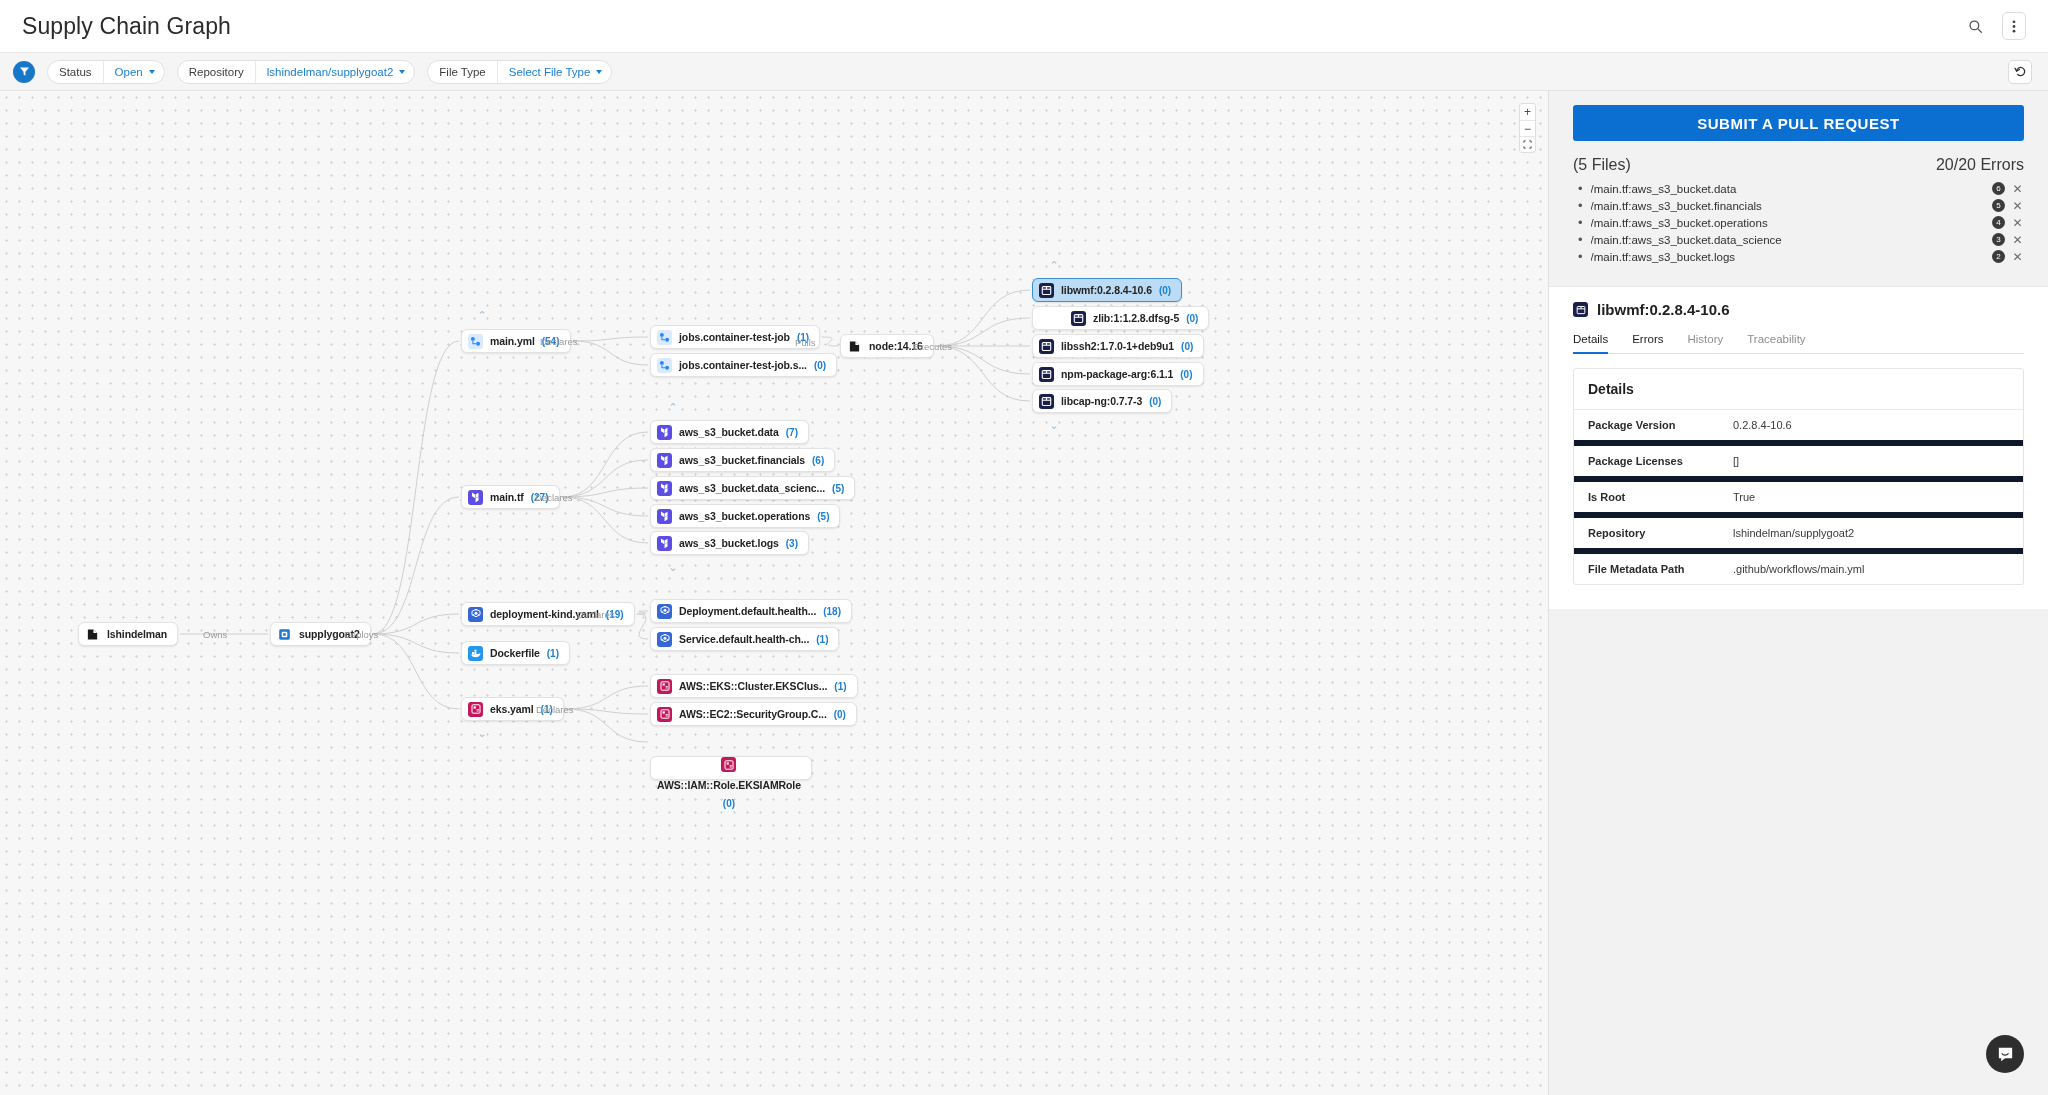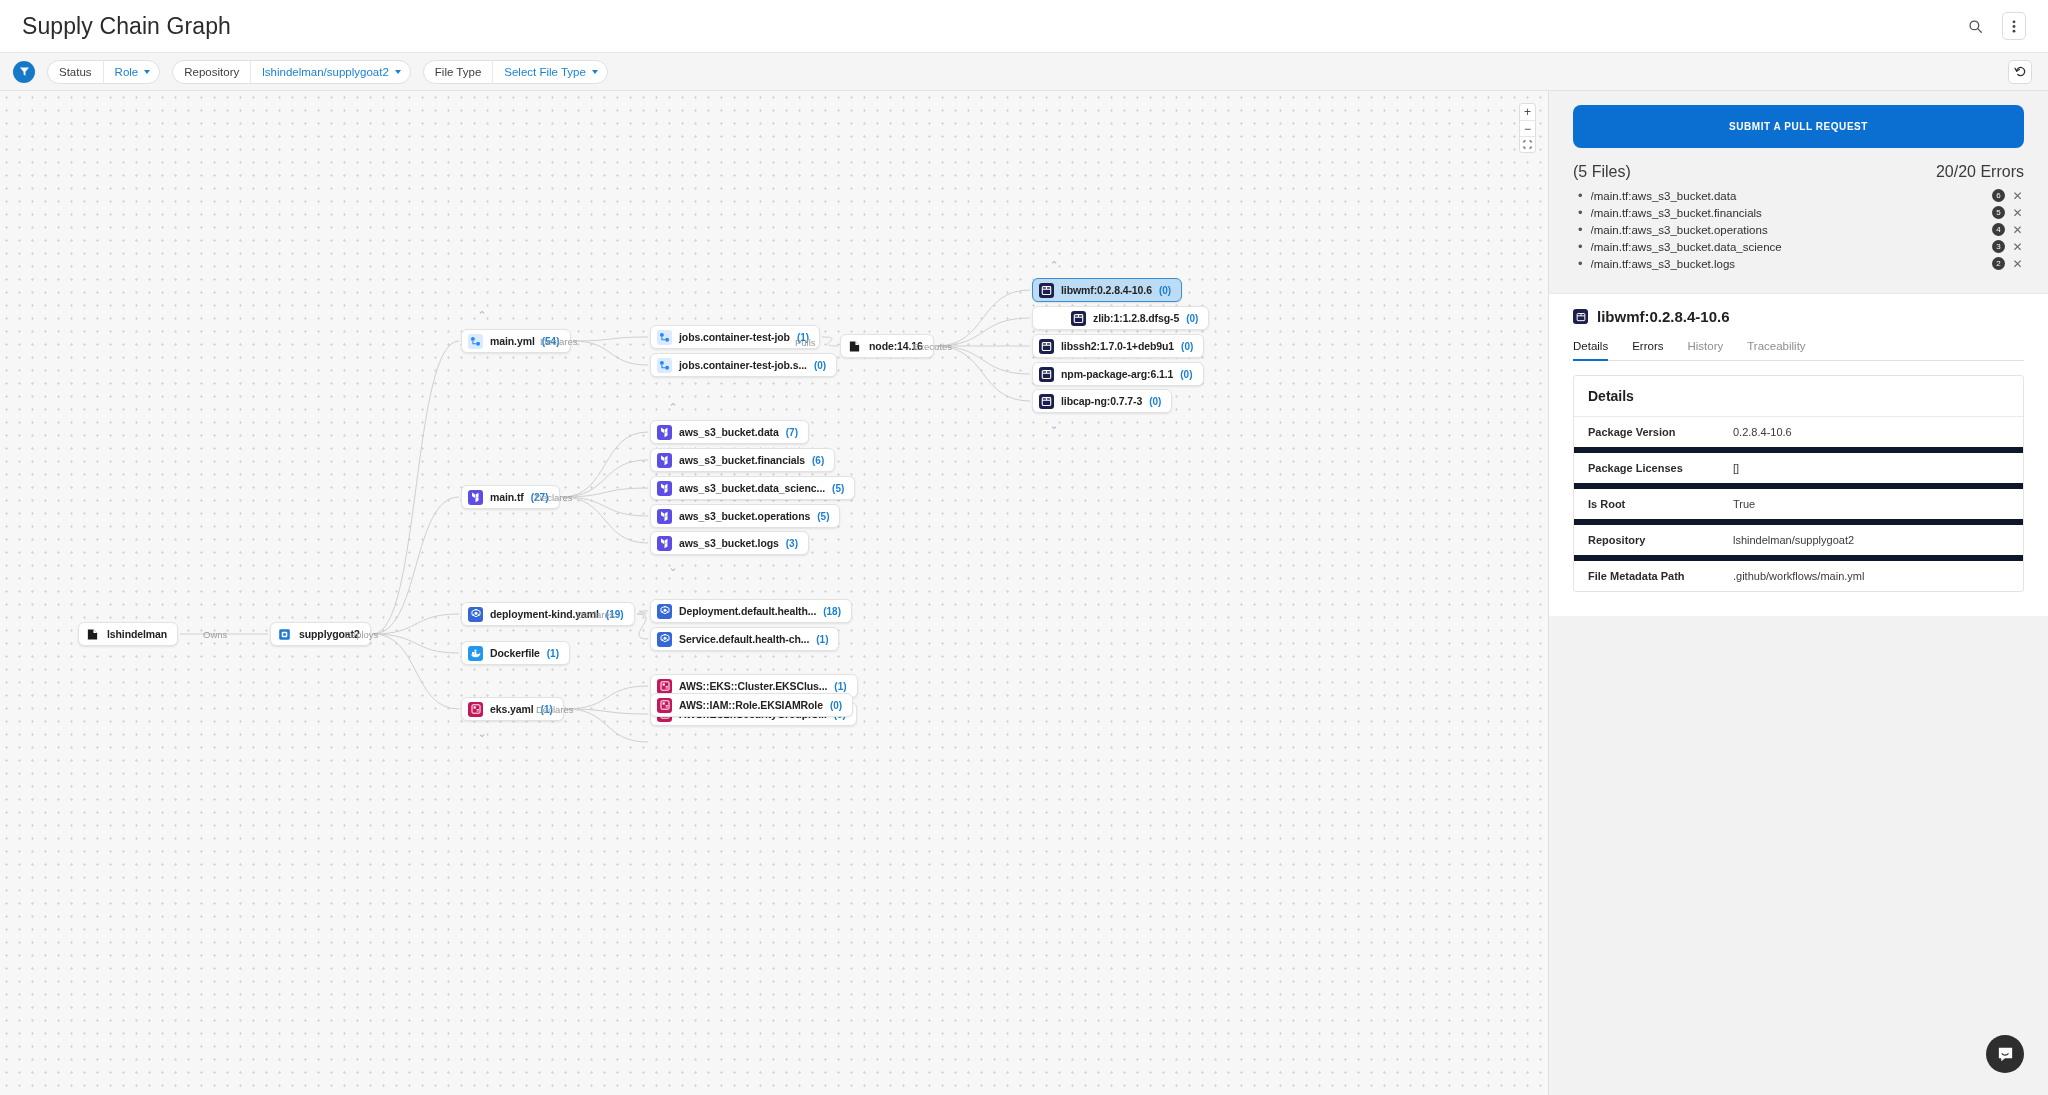--- a/index.html
+++ b/index.html
@@ -104,22 +104,22 @@
   }
 
   
   .rpanel {
     flex: 0 0 500px; width: 500px; background: #f2f2f2;
     border-left: 1px solid #e0e0e0; display: flex; flex-direction: column;
     overflow: hidden; position: relative;
   }
   .rpanel-top { padding: 14px 24px 16px 24px; background: #f2f2f2; }
   .submit-btn {
-    width: 100%; height: 43px; background: #0a6fd1; color: #fff; border: none;
-    border-radius: 8px; font-size: 10px; font-weight: 700; letter-spacing: .55px;
+    width: 100%; height: 36px; background: #0a6fd1; color: #fff; border: none;
+    border-radius: 3px; font-size: 15px; font-weight: 700; letter-spacing: .55px;
     cursor: pointer; font-family: "Liberation Sans", sans-serif;
   }
   .files-row {
     display: flex; justify-content: space-between; align-items: baseline;
     margin-top: 15px; font-size: 16px; color: #3a3a3a;
   }
   .err-list { list-style: none; margin-top: 6px; }
   .err-item {
     display: flex; align-items: center; font-size: 11.5px; color: #2f2f2f;
     padding: 2px 0; gap: 6px;
@@ -186,21 +186,21 @@
   <div class="filterbar">
     <div class="filter-logo">
       <svg width="11" height="11" viewBox="0 0 12 12" fill="#fff">
         <path d="M1 1.6h10L7 6.4v4.2L5 9.3V6.4z"></path>
       </svg>
     </div>
 
     <div class="chip">
       <span class="chip-label">Status</span>
       <span class="chip-value">
-        <span>Role</span>
+        <span>Open</span>
         <i class="caret"></i>
       </span>
     </div>
 
     <div class="chip">
       <span class="chip-label">Repository</span>
       <span class="chip-value">
         <span>lshindelman/supplygoat2</span>
         <i class="caret"></i>
       </span>
@@ -441,21 +441,21 @@
             <span class="nico" style="background:#c4185d">
               <svg width="12" height="12" viewBox="0 0 12 12">
                 <rect x="2" y="1.8" width="8" height="8.4" rx="1" fill="none" stroke="#fff" stroke-width="1"></rect>
                 <rect x="3.6" y="3.4" width="2.2" height="2.2" fill="#fff"></rect>
                 <path d="M6.6 6.6h2.2M6.6 8h2.2" stroke="#fff" stroke-width=".9"></path>
               </svg>
             </span>
             <span class="nlabel">AWS::EC2::SecurityGroup.C...</span>
             <span class="ncount">(0)</span>
           </div>
-          <div class="node" style="left: 650px; top: 614px;">
+          <div class="node" style="left: 650px; top: 677px; flex-direction: column;">
             <span class="nico" style="background:#c4185d">
               <svg width="12" height="12" viewBox="0 0 12 12">
                 <rect x="2" y="1.8" width="8" height="8.4" rx="1" fill="none" stroke="#fff" stroke-width="1"></rect>
                 <rect x="3.6" y="3.4" width="2.2" height="2.2" fill="#fff"></rect>
                 <path d="M6.6 6.6h2.2M6.6 8h2.2" stroke="#fff" stroke-width=".9"></path>
               </svg>
             </span>
             <span class="nlabel">AWS::IAM::Role.EKSIAMRole</span>
             <span class="ncount">(0)</span>
           </div>

